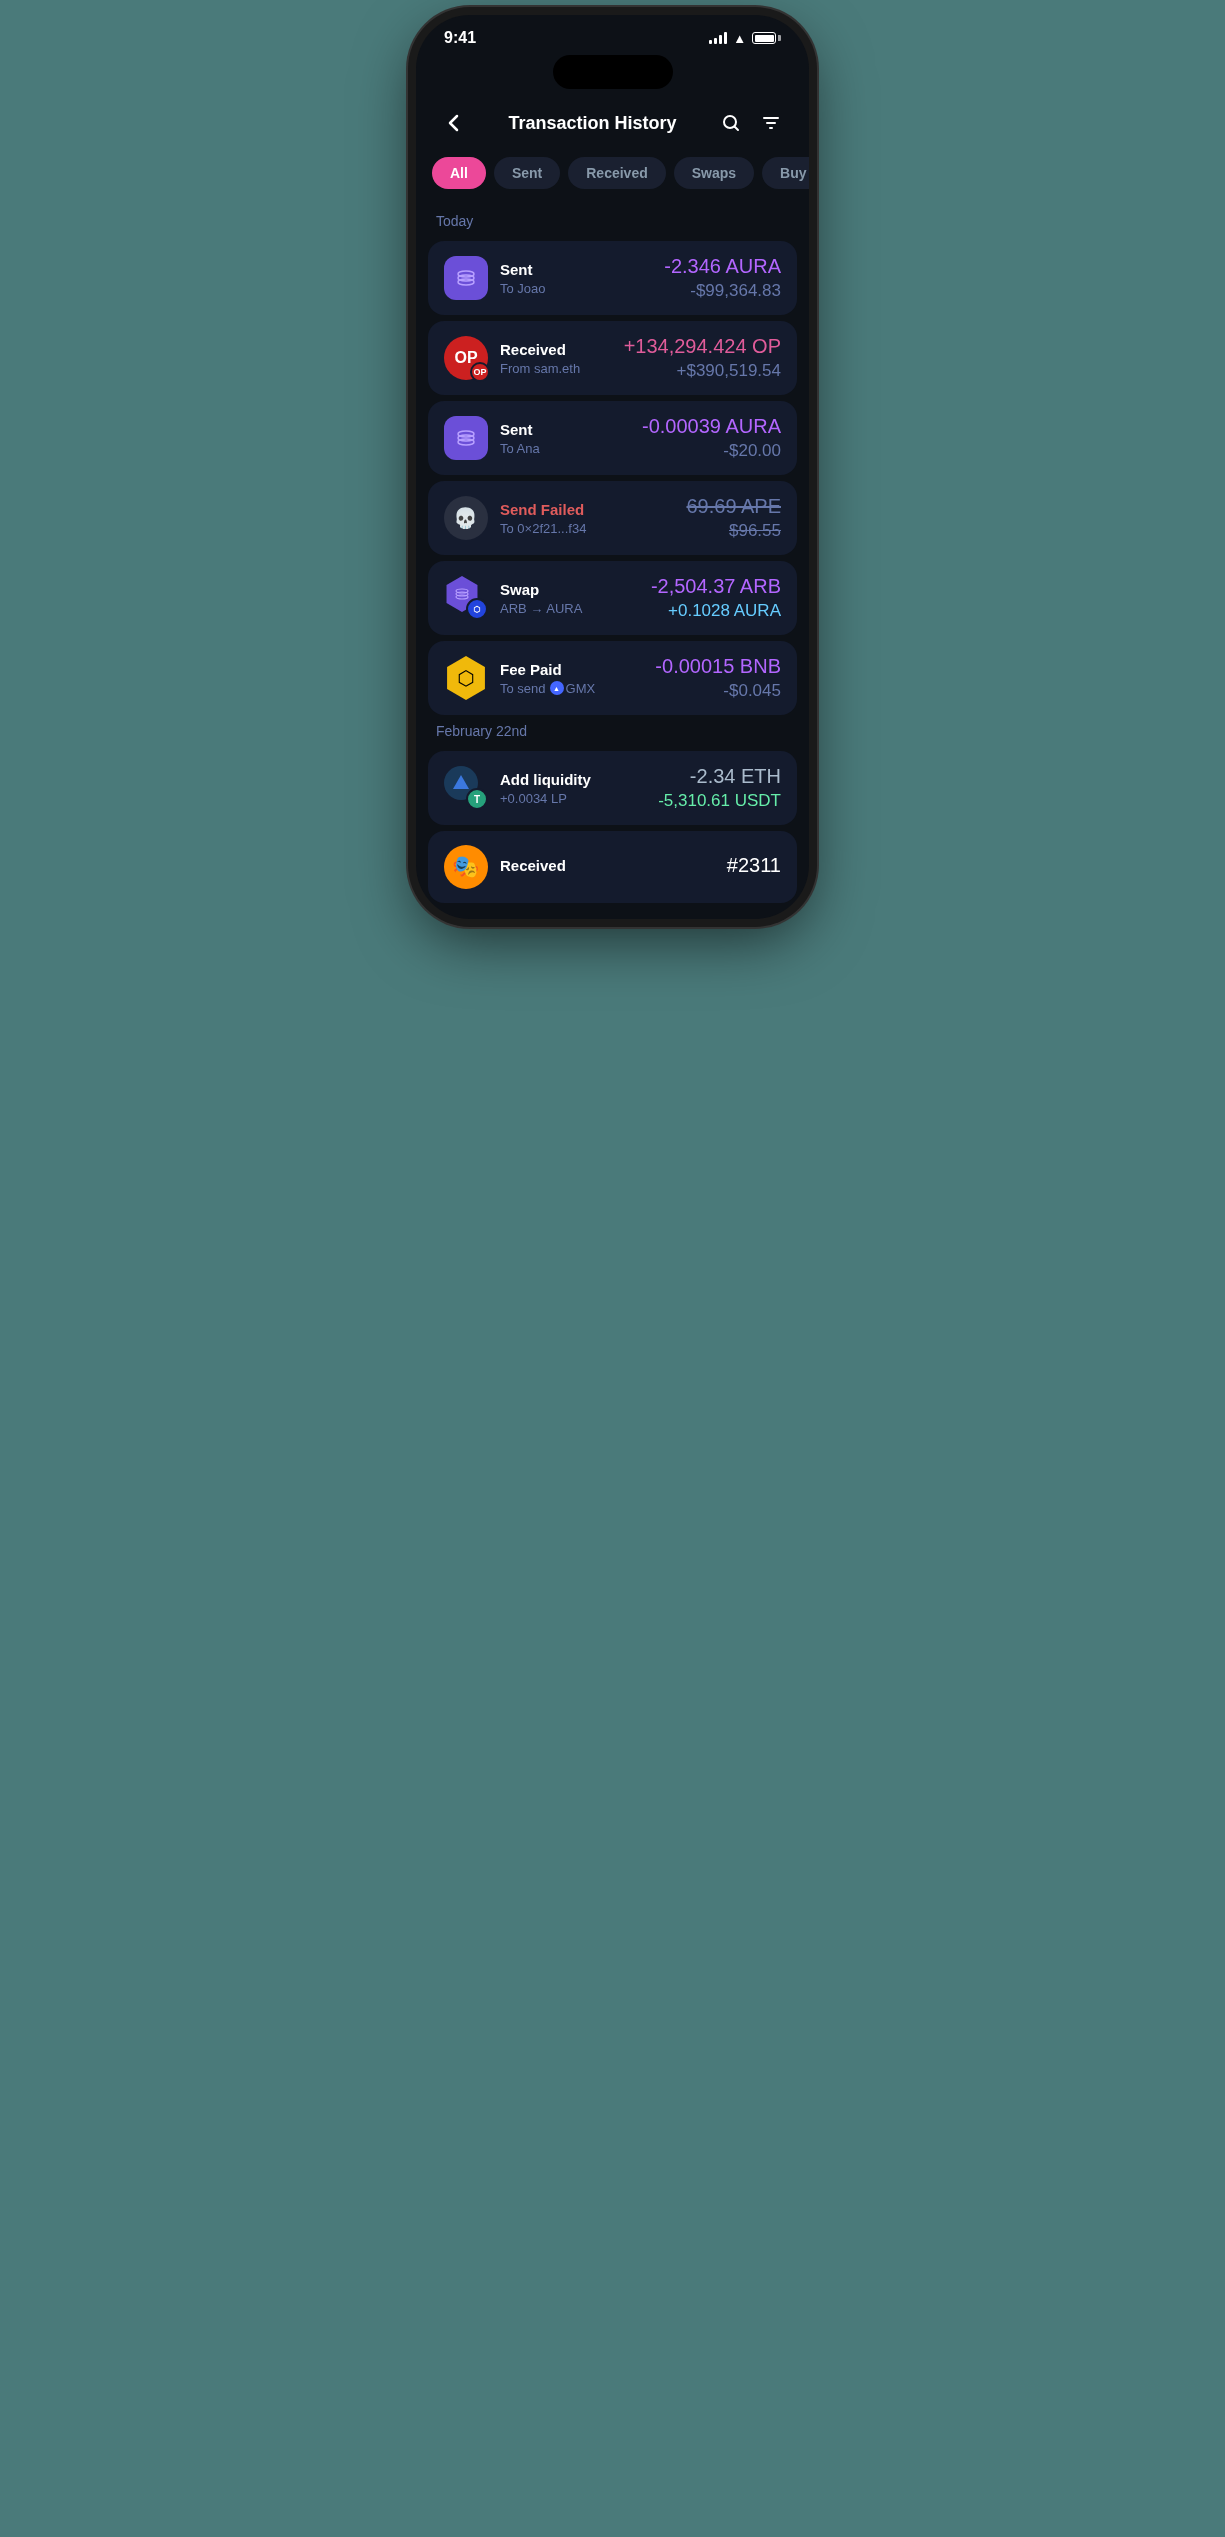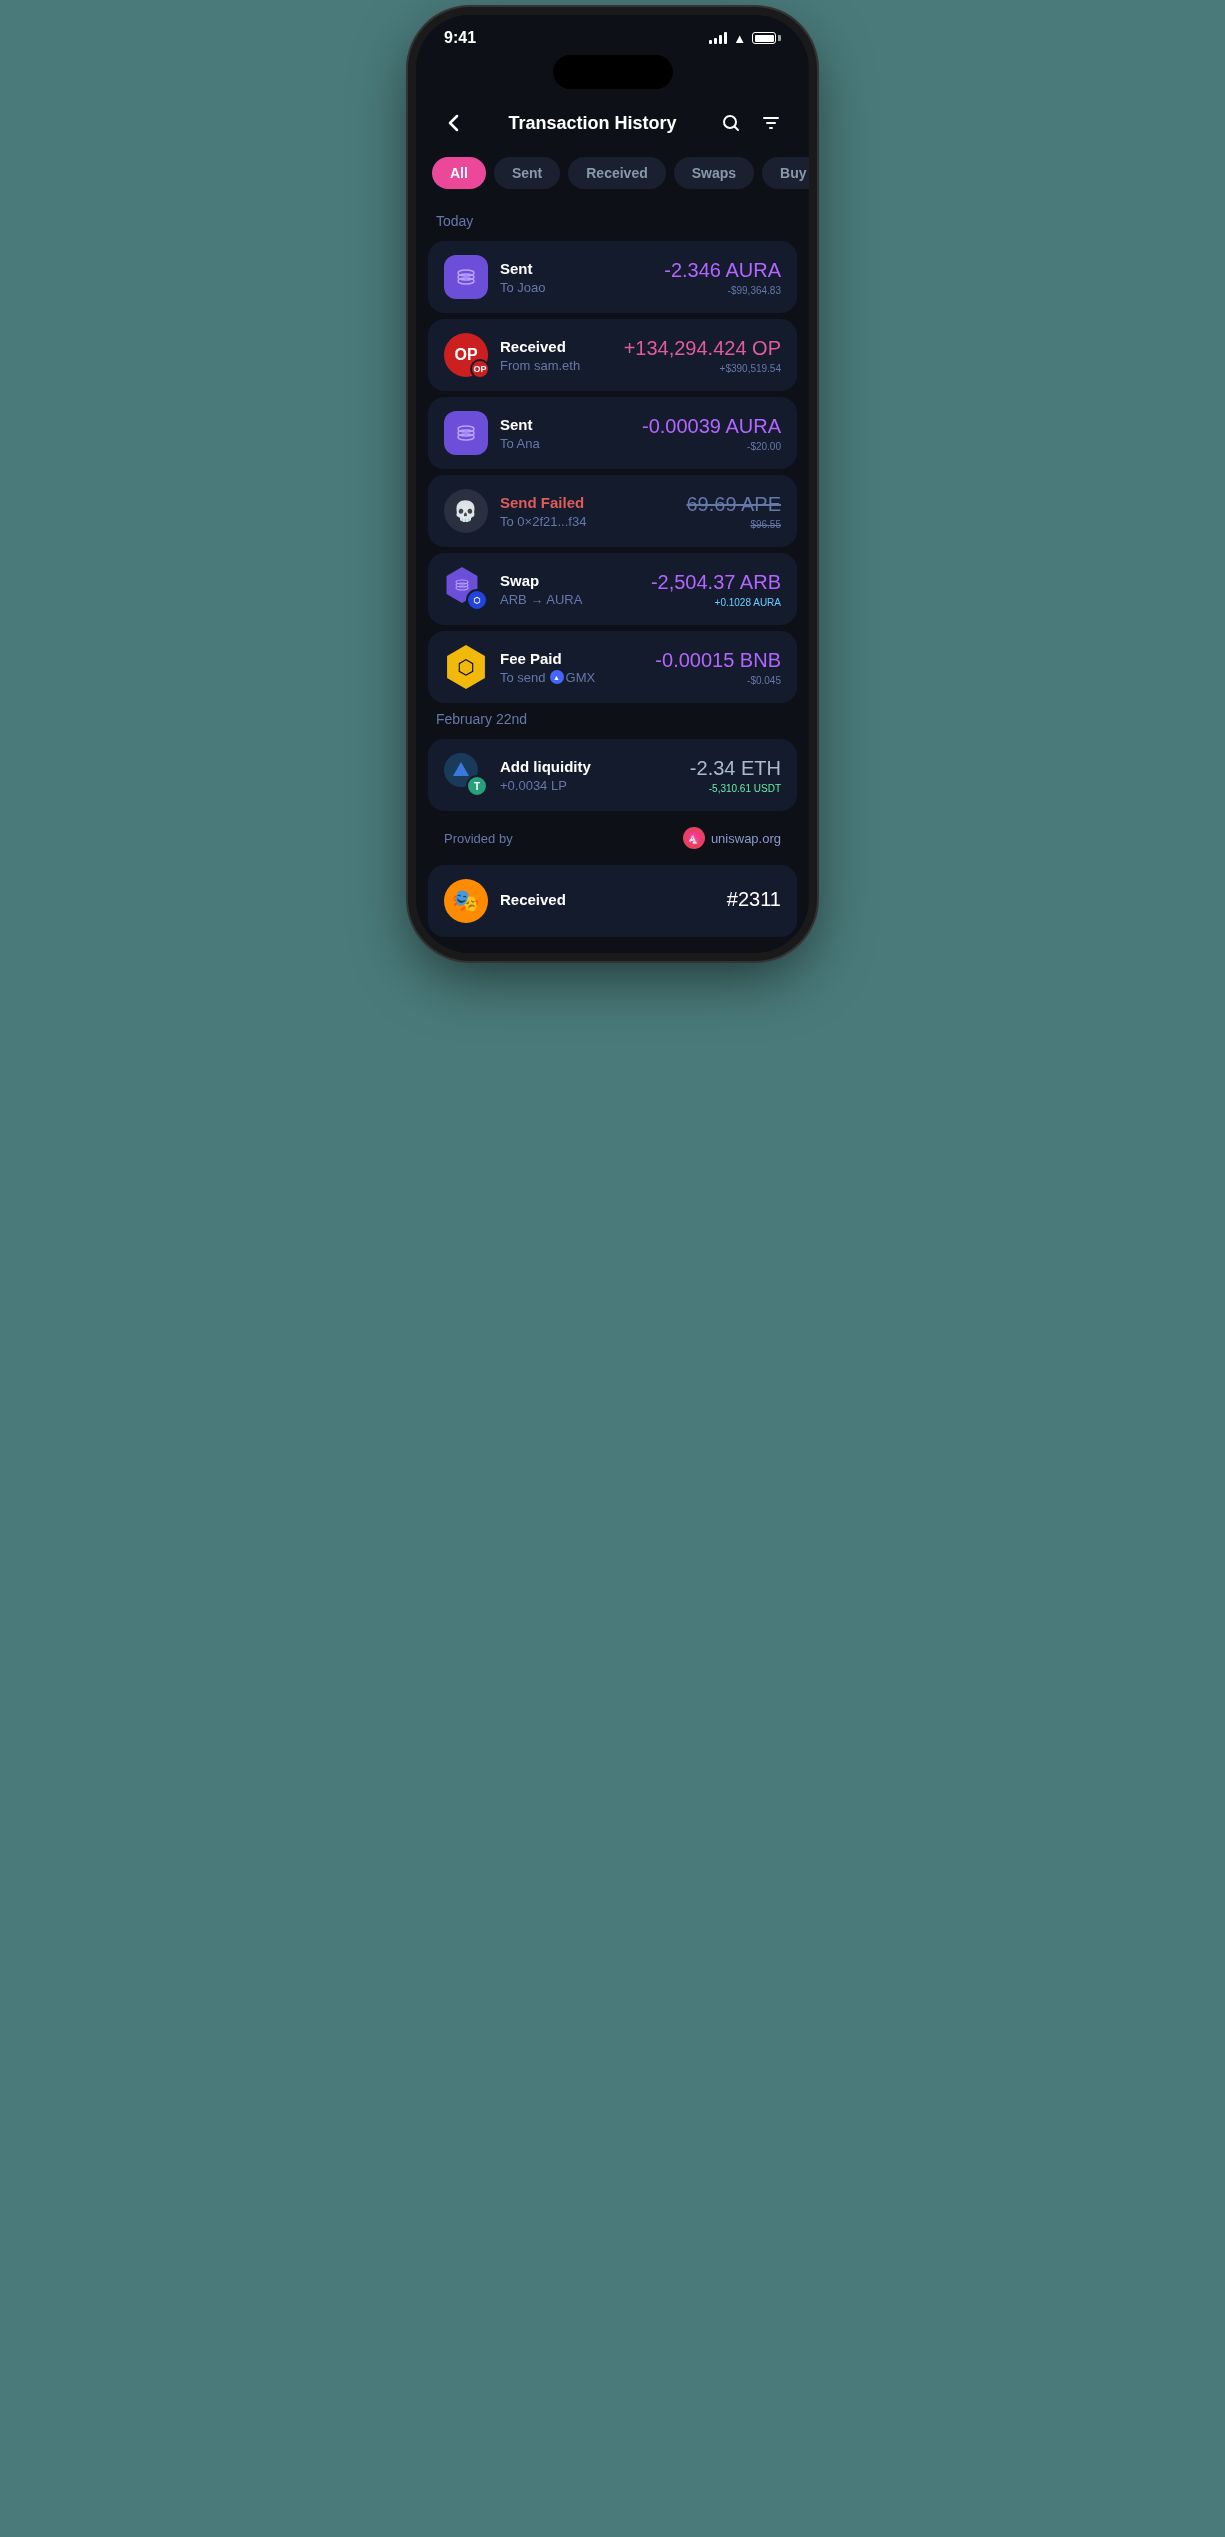--- a/index.html
+++ b/index.html
@@ -215,21 +215,21 @@
       text-align: right;
     }
 
     .tx-primary {
       font-size: 20px;
       font-weight: 400;
       margin-bottom: 3px;
     }
 
     .tx-secondary {
-      font-size: 10px;
+      font-size: 17px;
       color: #6677aa;
     }
 
     .amount-negative { color: #b366ff; }
     .amount-positive { color: #e05c9a; }
     .amount-arb { color: #b366ff; }
     .amount-arb-pos { color: #66ccff; }
     .amount-bnb { color: #b366ff; }
     .amount-eth { color: #aabbcc; }
     .amount-usdt { color: #66eeaa; }
@@ -473,32 +473,20 @@
         <div class="tx-title">Add liquidity</div>
         <div class="tx-subtitle">+0.0034 LP</div>
       </div>
       <div class="tx-amounts">
         <div class="tx-primary amount-eth">-2.34 ETH</div>
         <div class="tx-secondary amount-usdt">-5,310.61 USDT</div>
       </div>
     </div>
   </div>
 
-  <div class="provided-by-row">
-    <span class="provided-by-label">Provided by</span>
-    <div class="provided-by-service">
-      <div class="service-icon">
-        <svg width="14" height="14" viewBox="0 0 14 14" fill="none">
-          <circle cx="7" cy="7" r="6" fill="#ff3498"></circle>
-          <text x="7" y="11" text-anchor="middle" font-size="9" fill="white">🦄</text>
-        </svg>
-      </div>
-      <span>uniswap.org</span>
-    </div>
-  </div>
 
   <div class="last-item">
     <div class="tx-icon">
       <div style="width:44px;height:44px;background:#ff8c00;border-radius:50%;display:flex;align-items:center;justify-content:center;font-size:22px;">🎭</div>
     </div>
     <div class="tx-info">
       <div class="tx-title">Received</div>
     </div>
     <div class="tx-amounts">
       <div class="tx-primary" style="color:#ffffff;">#2311</div>

